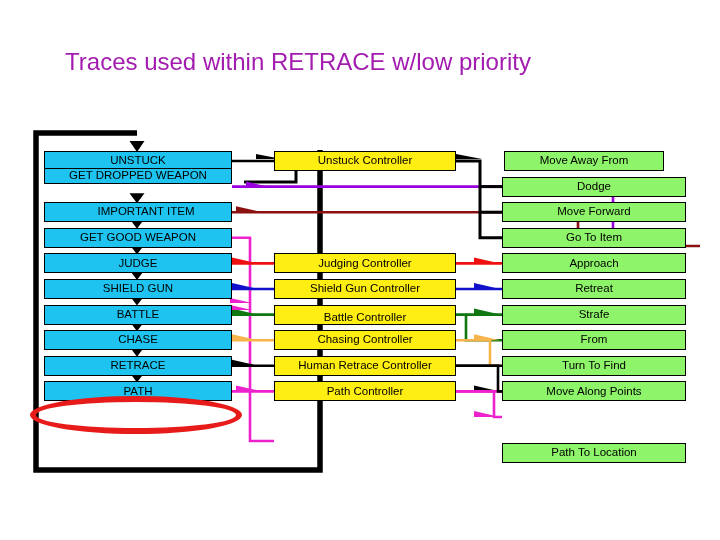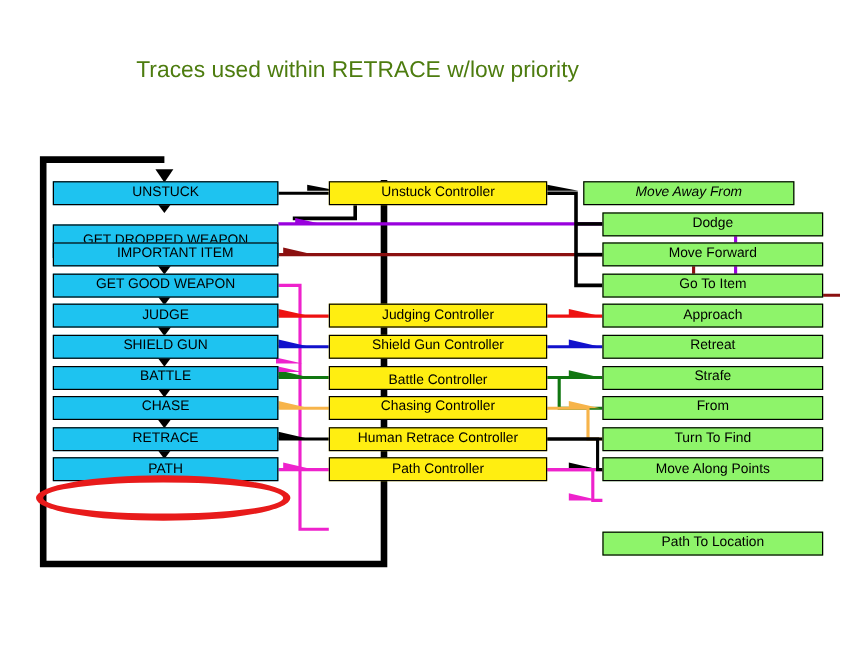--- a/index.html
+++ b/index.html
@@ -5,21 +5,21 @@
   html,body{margin:0;padding:0;}
   body{
     width:720px;height:540px;background:#ffffff;
     font-family:"Liberation Sans", sans-serif;
     overflow:hidden;position:relative;
   }
   #stage{position:absolute;left:0;top:0;width:720px;height:540px;}
 
   .title{
     position:absolute;left:0;top:48px;width:596px;
-    text-align:center;font-size:19px;color:#4d7c0f;
+    text-align:center;font-size:24px;color:#a21caf;
     font-family:"Liberation Sans", sans-serif;
     letter-spacing:0px;white-space:nowrap;
   }
 
   svg.wires{position:absolute;left:0;top:0;width:720px;height:540px;}
 
   .box{
     position:absolute;box-sizing:border-box;
     border:1.5px solid #000;
     display:flex;align-items:center;justify-content:center;
@@ -97,21 +97,21 @@
         <polygon points="474,411 500,417 474,417" fill="#ee22cc"></polygon>
         <polyline points="456,365.8 498,365.8 498,391.4 502,391.4" fill="none" stroke="#000000" stroke-width="2.6"></polyline>
         <polyline points="456,391.4 494,391.4 494,417 502,417" fill="none" stroke="#ee22cc" stroke-width="2.6"></polyline>
       </g>
   </svg>
 
   <div id="boxes">
       <div class="box blue" style="left: 44px; top: 151px; width: 188px; height: 20px;">
         <span>UNSTUCK</span>
       </div>
-      <div class="box blue" style="left: 44px; top: 187px; width: 188px; height: 28px;">
+      <div class="box blue" style="left: 44px; top: 168px; width: 188px; height: 16px;">
         <span>GET DROPPED WEAPON</span>
       </div>
       <div class="box blue" style="left: 44px; top: 202.2px; width: 188px; height: 20px; padding-left: 16px;">
         <span>IMPORTANT ITEM</span>
       </div>
       <div class="box blue" style="left: 44px; top: 227.8px; width: 188px; height: 20px;">
         <span>GET GOOD WEAPON</span>
       </div>
       <div class="box blue" style="left: 44px; top: 253.4px; width: 188px; height: 20px;">
         <span>JUDGE</span>
@@ -145,21 +145,21 @@
       </div>
       <div class="box yellow" style="left: 274px; top: 330.2px; width: 182px; height: 20px;">
         <span>Chasing Controller</span>
       </div>
       <div class="box yellow" style="left: 274px; top: 355.8px; width: 182px; height: 20px;">
         <span>Human Retrace Controller</span>
       </div>
       <div class="box yellow" style="left: 274px; top: 381.4px; width: 182px; height: 20px;">
         <span>Path Controller</span>
       </div>
-      <div class="box green" style="left: 486px; top: 151px; width: 176px; height: 20px; font-style: italic;">
+      <div class="box green" style="left: 504px; top: 151px; width: 160px; height: 20px;">
         <span>Move Away From</span>
       </div>
       <div class="box green" style="left: 502px; top: 176.6px; width: 184px; height: 20px;">
         <span>Dodge</span>
       </div>
       <div class="box green" style="left: 502px; top: 202.2px; width: 184px; height: 20px;">
         <span>Move Forward</span>
       </div>
       <div class="box green" style="left: 502px; top: 227.8px; width: 184px; height: 20px;">
         <span>Go To Item</span>

